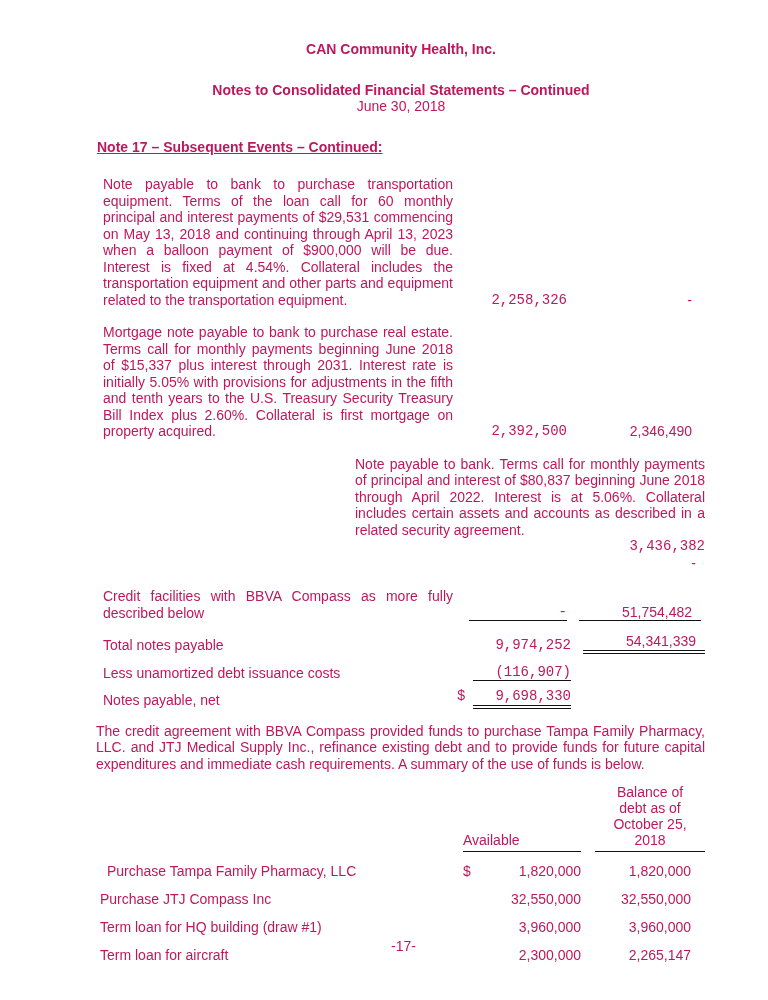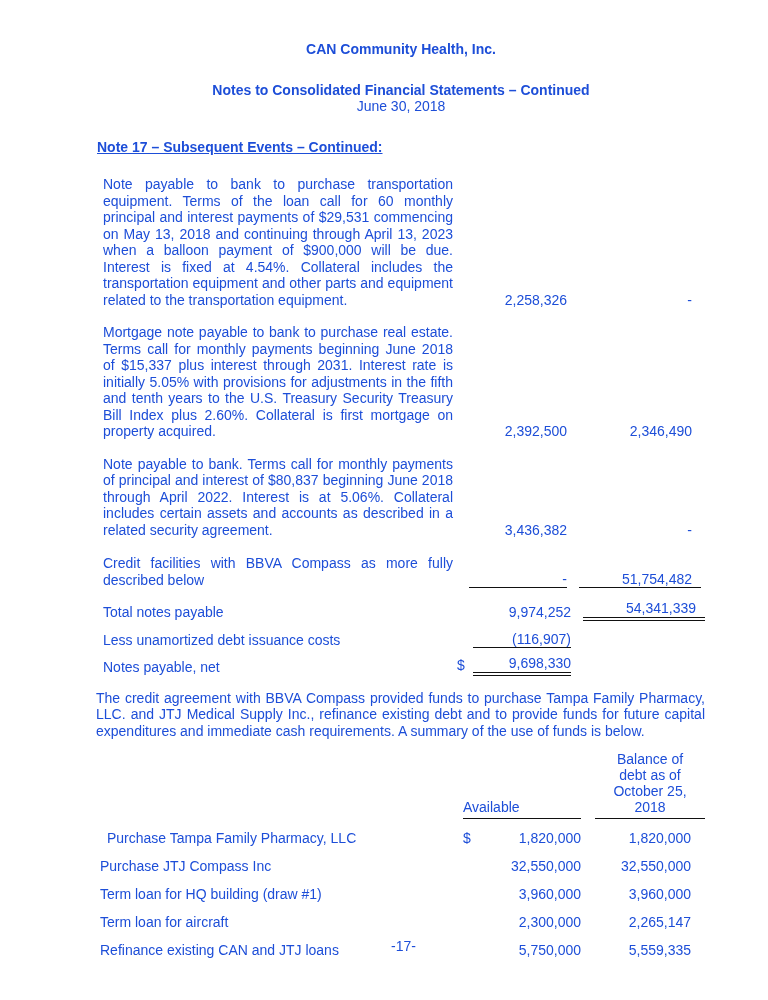--- a/index.html
+++ b/index.html
@@ -4,21 +4,21 @@
 <style>
   * { margin: 0; padding: 0; box-sizing: border-box; }
   html, body { background: #e8e8e8; }
   body { font-family: "Liberation Sans", "DejaVu Sans", sans-serif; }
   .page {
     position: relative;
     width: 768px;
     height: 1000px;
     margin: 0 auto;
     background: #ffffff;
-    color: #1d4ed8;
+    color: #be185d;
     font-size: 14px;
     line-height: 16.5px;
     overflow: hidden;
   }
   .content { padding: 41px 63px 0 97px; }
 
   
   .doc-header { text-align: center; }
   .company { font-weight: bold; }
   .doc-title { font-weight: bold; margin-top: 24px; }
@@ -31,31 +31,32 @@
     text-decoration: underline;
   }
 
   
   .notes-table { margin-top: 21px; }
   .note-row {
     display: flex;
     align-items: flex-end;
     margin-bottom: 16px;
   }
-  .note-row:nth-child(3) { margin-bottom: 17px; }
+  .note-row:nth-child(3) { margin-bottom: 17px; flex-direction: column; }
   .note-row:nth-child(4) { margin-bottom: 12px; }
   .desc {
     width: 356px;
     padding-left: 6px;
     text-align: justify;
   }
   .c1 {
     width: 114px;
     display: flex;
-    align-items: center;
+    align-items: flex-start;
+    font-family: Liberation Mono, monospace;
   }
   .dollar { width: 16px; }
   .a1 { flex: 1; text-align: right; }
   .colgap { width: 12px; }
   .c2 {
     width: 122px;
     text-align: right;
     padding-right: 9px;
   }
   .rule-s { border-bottom: 1.5px solid #111; }
@@ -267,28 +268,19 @@
       <div class="f-row">
         <div class="f-label">Term loan for aircraft</div>
         <div class="f-avail-group">
           <span class="f-dollar"></span>
           <span class="f-num">2,300,000</span>
         </div>
         <div class="f-gap"></div>
         <div class="f-bal">2,265,147</div>
       </div>
 
-      <div class="f-row">
-        <div class="f-label">Refinance existing CAN and JTJ loans</div>
-        <div class="f-avail-group">
-          <span class="f-dollar"></span>
-          <span class="f-num">5,750,000</span>
-        </div>
-        <div class="f-gap"></div>
-        <div class="f-bal">5,559,335</div>
-      </div>
 
     </div>
 
   </div>
 
   <div class="page-number">-17-</div>
 </div>
 
 </body></html>

